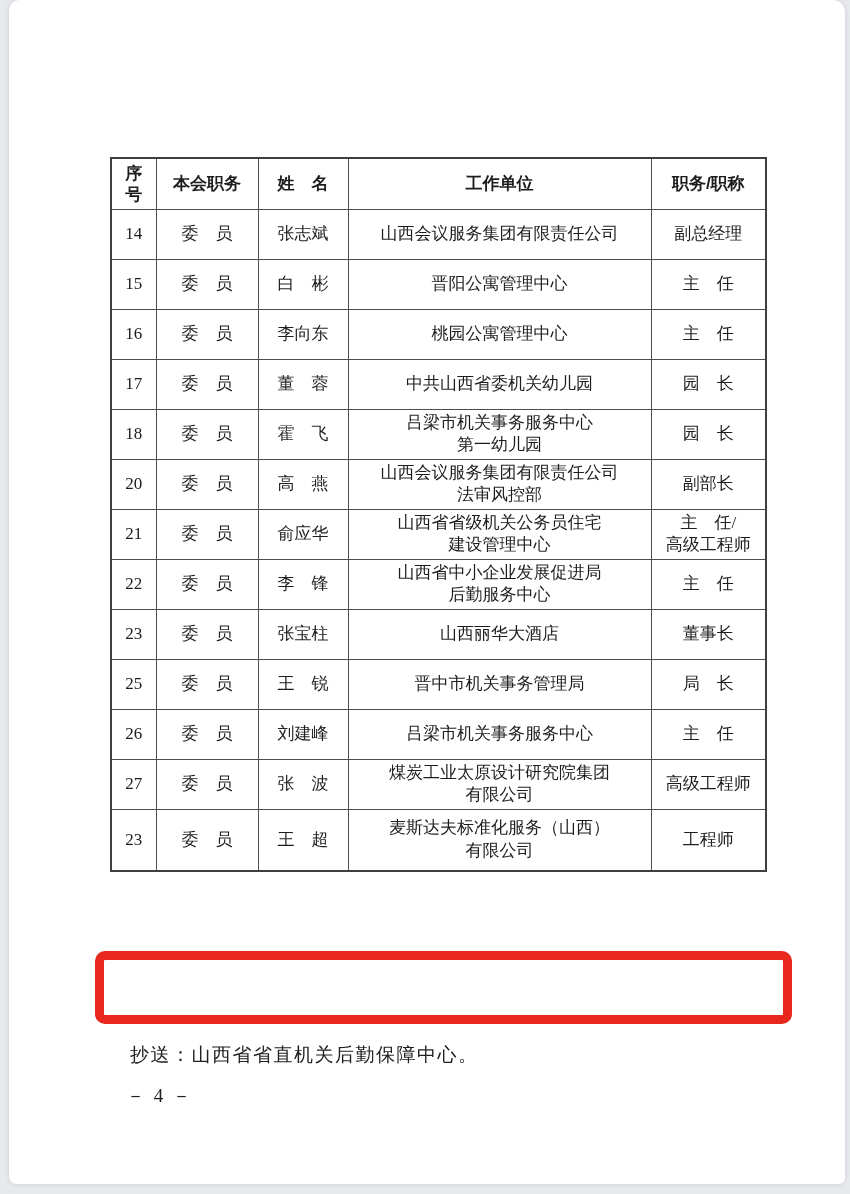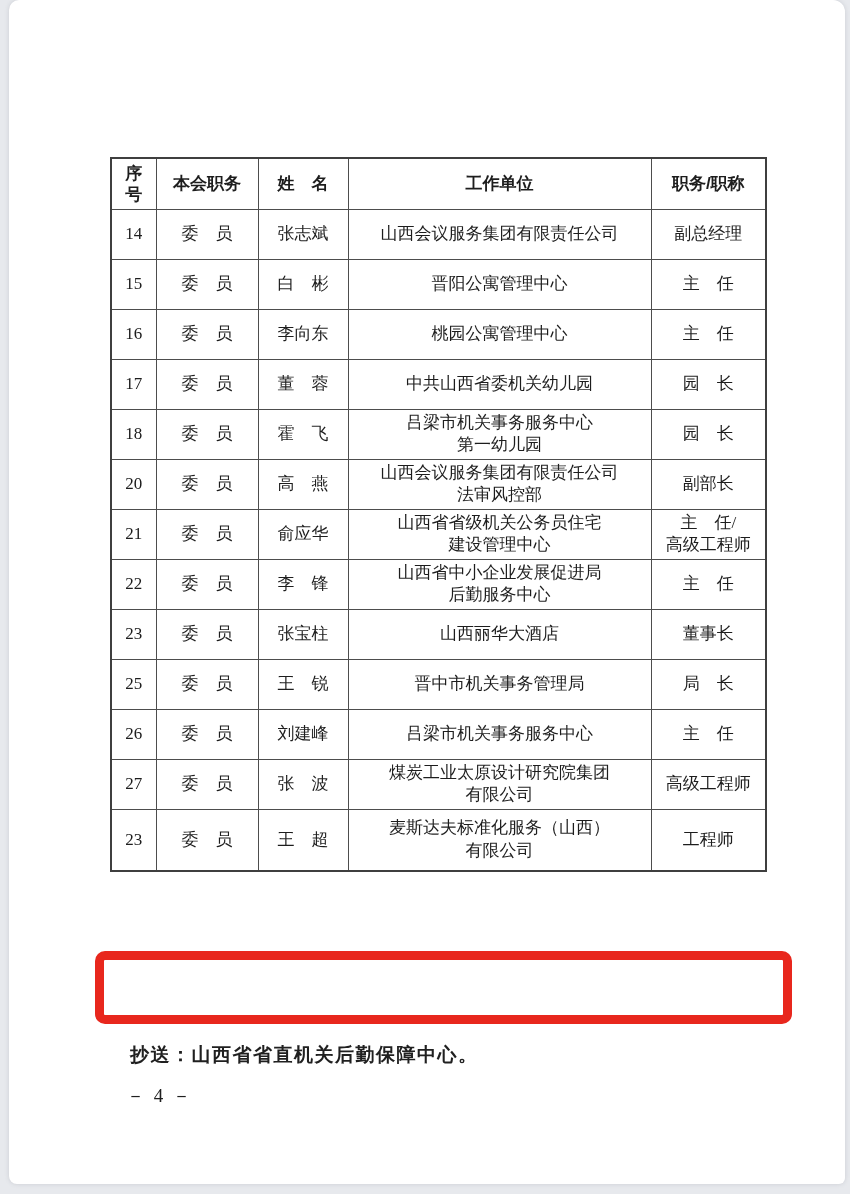--- a/index.html
+++ b/index.html
@@ -76,21 +76,20 @@
     border-radius: 10px;
     pointer-events: none;
   }
   .cc-line {
     position: absolute;
     left: 130px;
     top: 1042px;
     font-size: 19px;
     letter-spacing: 1.5px;
     color: #202020;
-    font-weight: bold;
   }
   .page-number {
     position: absolute;
     left: 126px;
     top: 1083px;
     font-size: 19px;
     letter-spacing: 2px;
     color: #202020;
   }
 </style>

